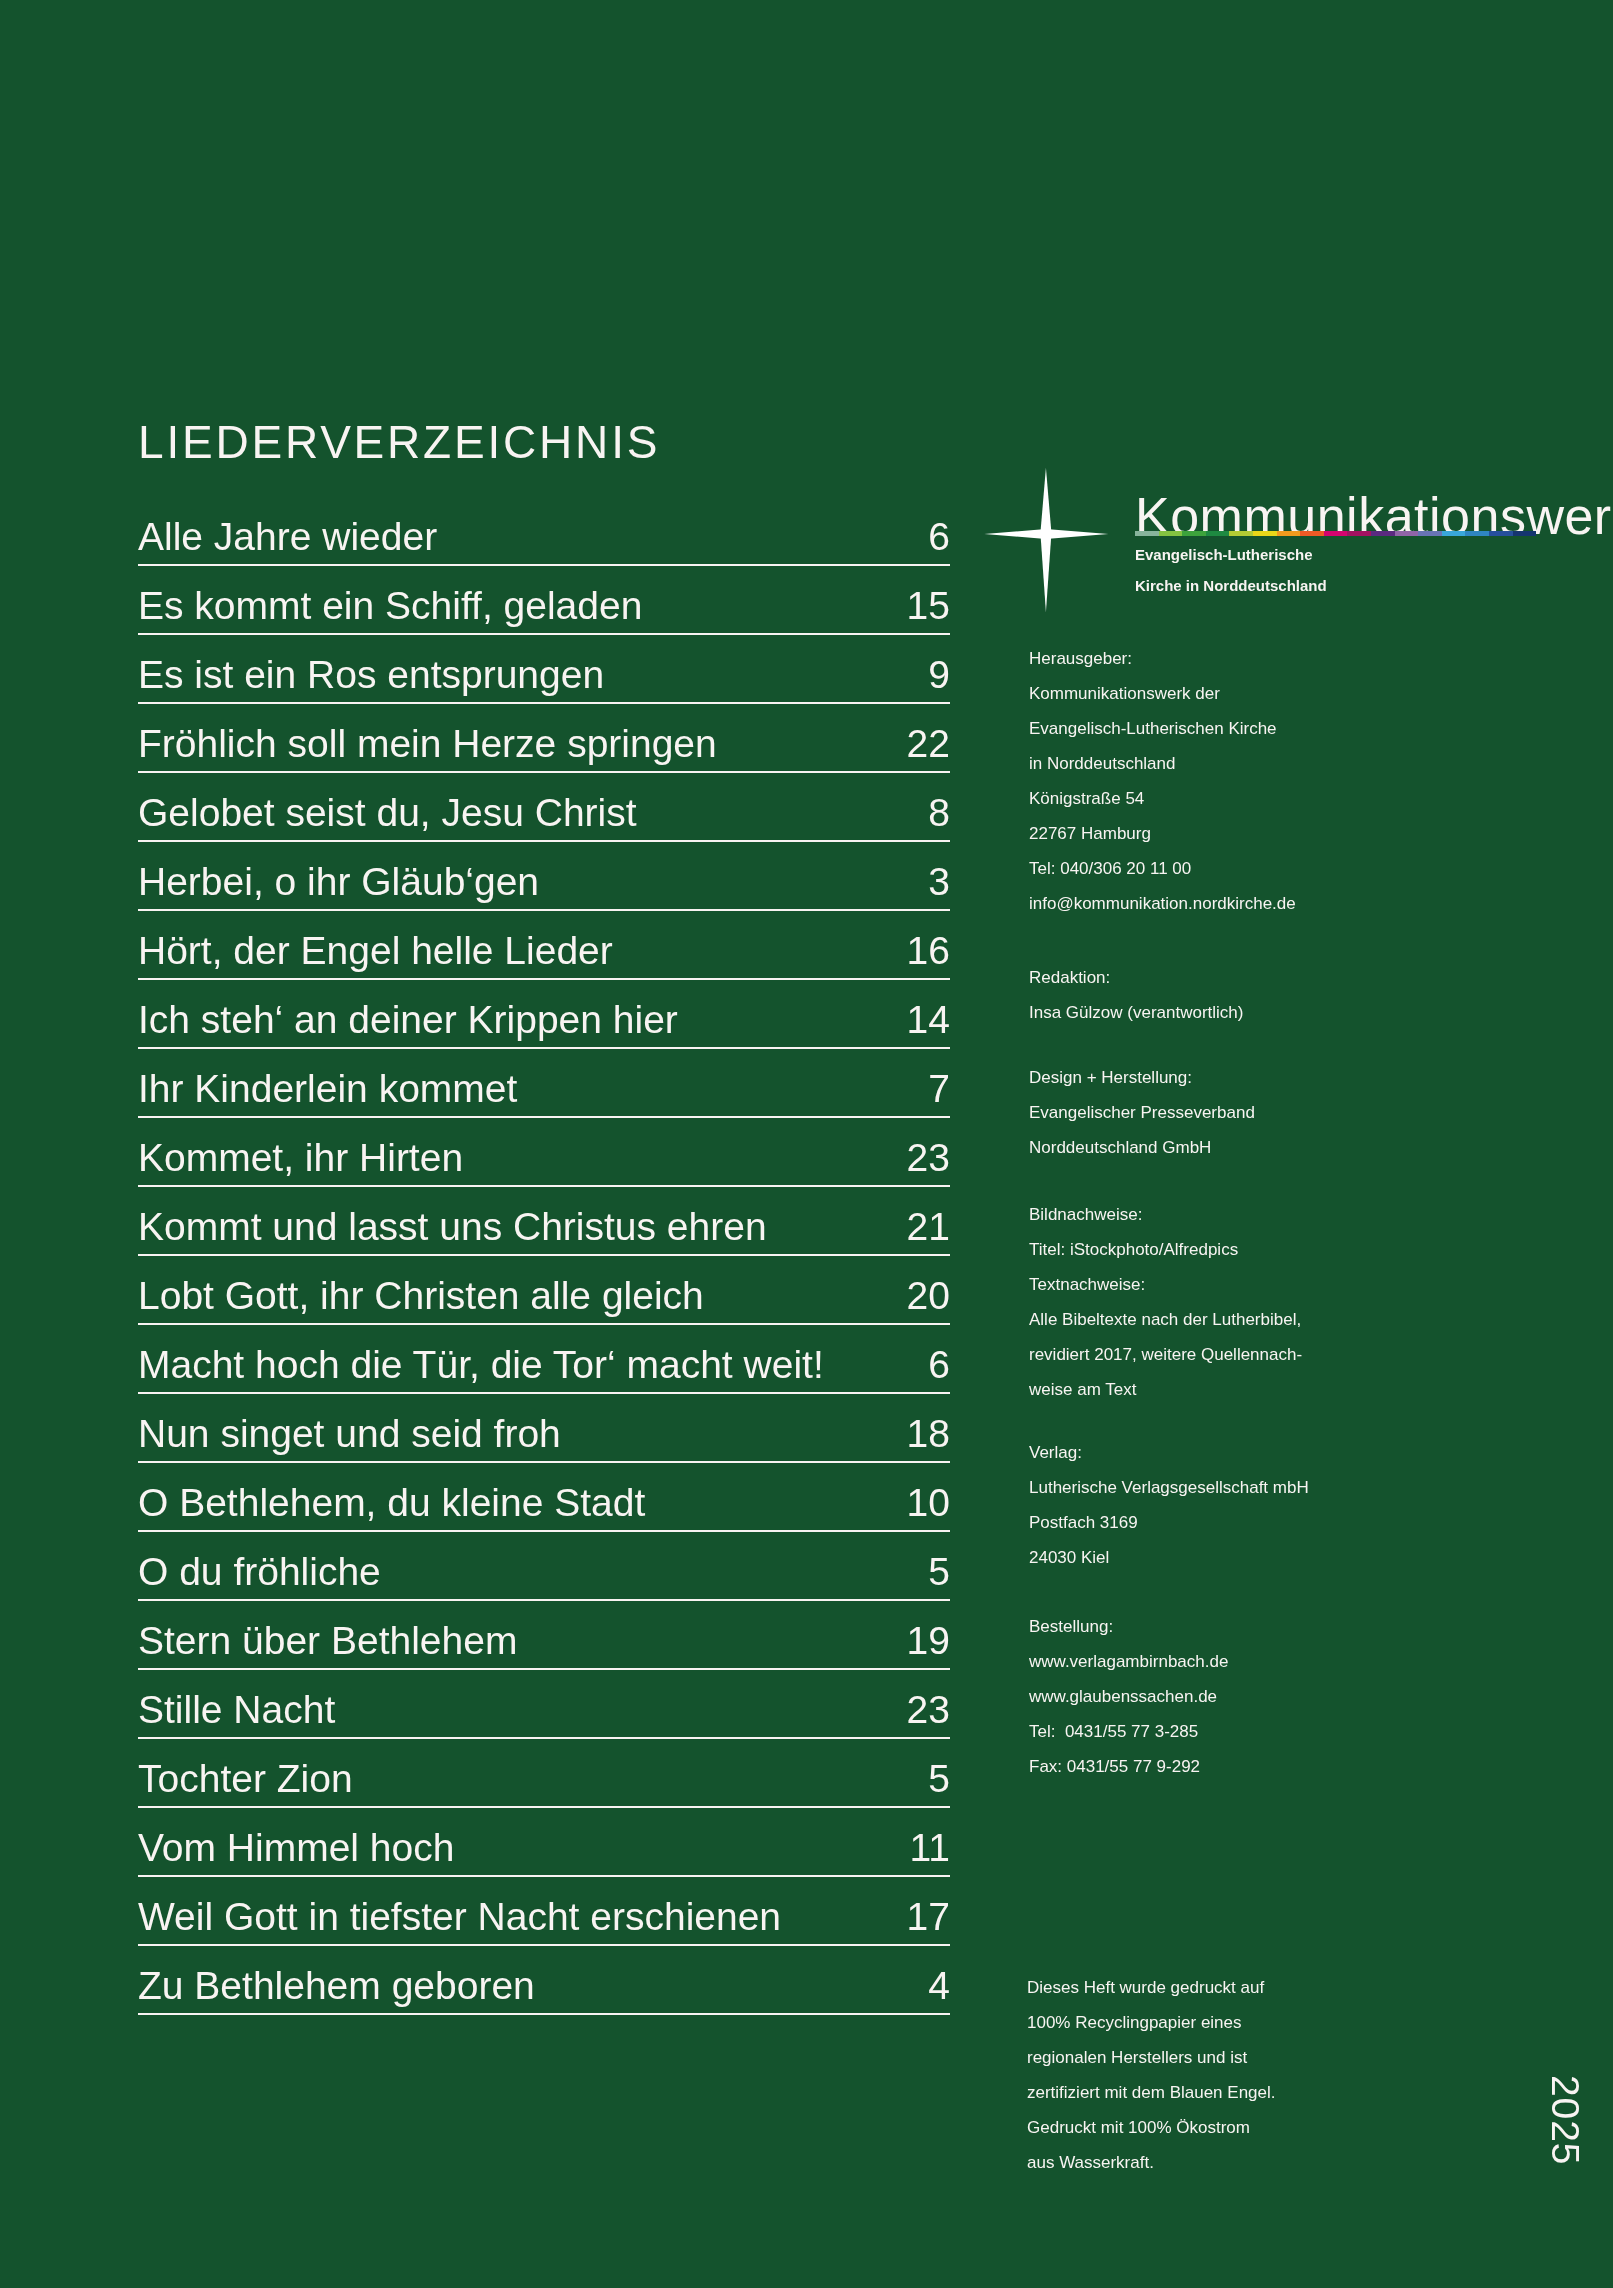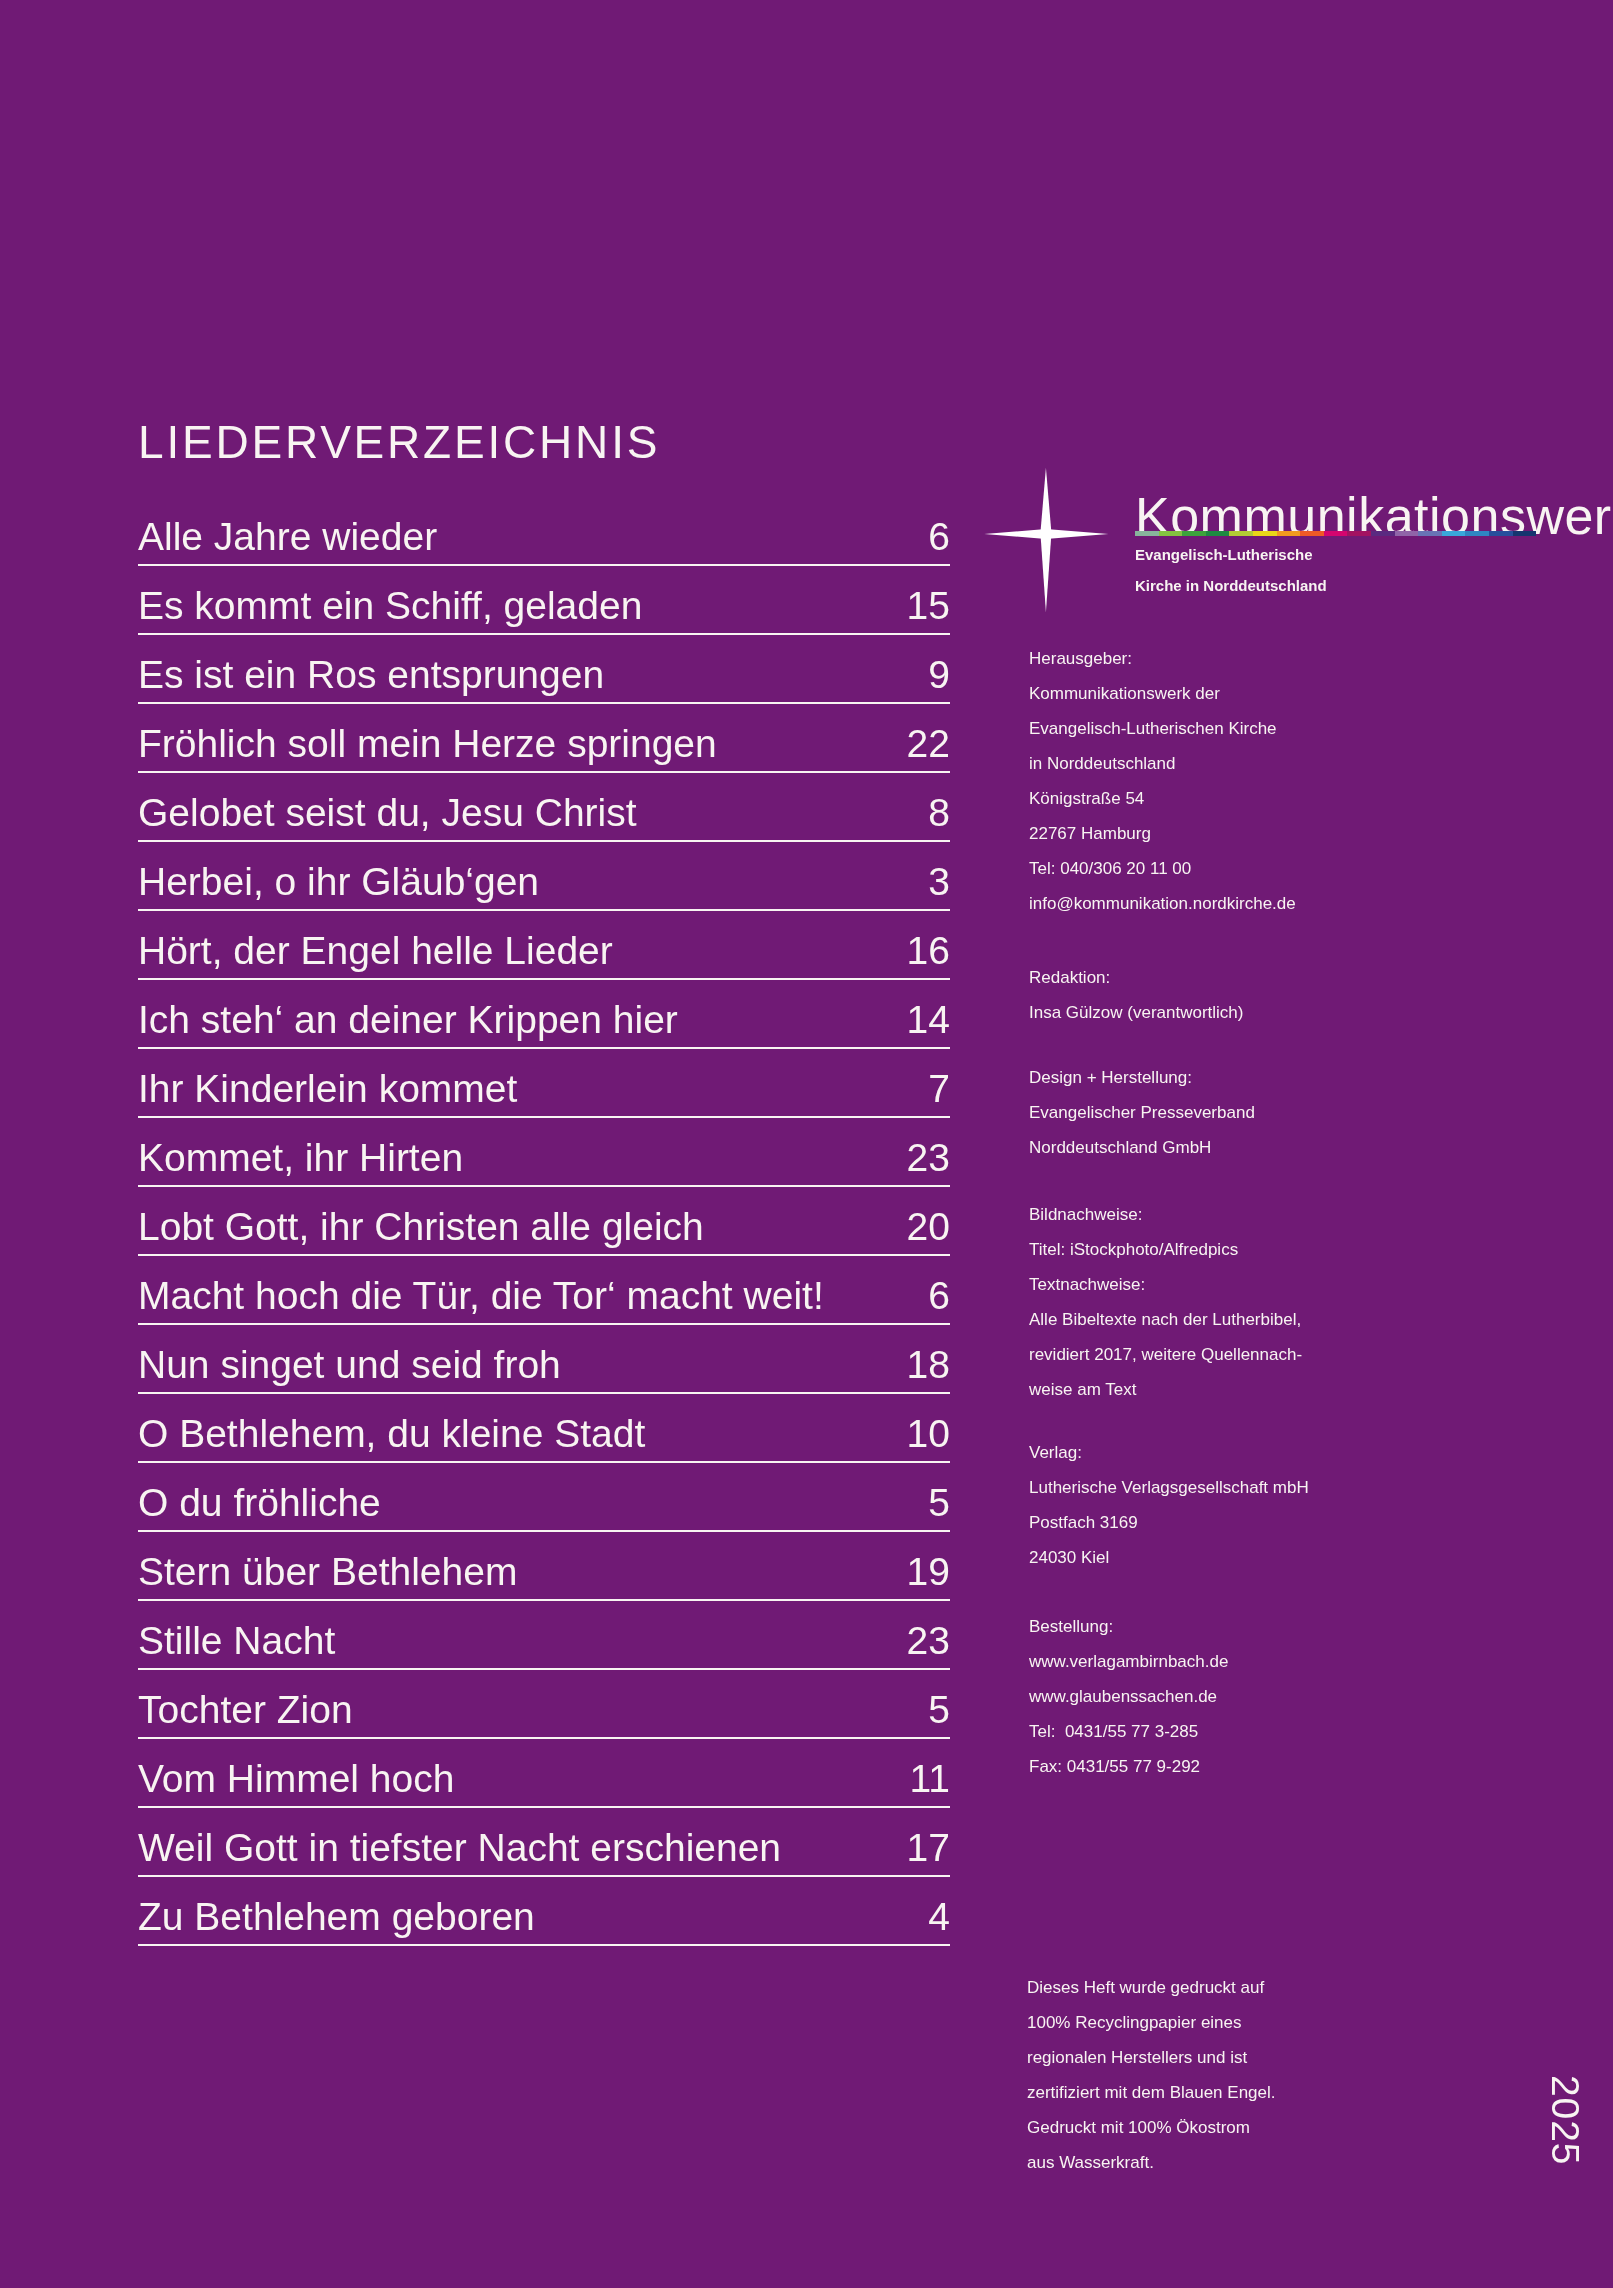--- a/index.html
+++ b/index.html
@@ -40,21 +40,21 @@
 
   .year-vertical {
     position:absolute; left:1543px; top:2075px;
     writing-mode:vertical-rl; text-orientation:mixed;
     font-size:39px; letter-spacing:0.9px;
   }
 </style>
 </head>
 <body>
 
-<div class="page" style="background: #701a75; color: rgb(248, 244, 242);">
+<div class="page" style="background: #14532d; color: rgb(248, 244, 242);">
 
   <h1 class="page-title">LIEDERVERZEICHNIS</h1>
 
   <div class="song-list">
     <div class="song-row">
         <span class="song-title">Alle Jahre wieder</span>
         <span class="song-page">6</span>
       </div>
     <div class="song-row">
         <span class="song-title">Es kommt ein Schiff, geladen</span>
@@ -84,20 +84,24 @@
         <span class="song-title">Ich steh‘ an deiner Krippen hier</span>
         <span class="song-page">14</span>
       </div>
     <div class="song-row">
         <span class="song-title">Ihr Kinderlein kommet</span>
         <span class="song-page">7</span>
       </div>
     <div class="song-row">
         <span class="song-title">Kommet, ihr Hirten</span>
         <span class="song-page">23</span>
+      </div>
+    <div class="song-row">
+        <span class="song-title">Kommt und lasst uns Christus ehren</span>
+        <span class="song-page">21</span>
       </div>
     <div class="song-row">
         <span class="song-title">Lobt Gott, ihr Christen alle gleich</span>
         <span class="song-page">20</span>
       </div>
     <div class="song-row">
         <span class="song-title">Macht hoch die Tür, die Tor‘ macht weit!</span>
         <span class="song-page">6</span>
       </div>
     <div class="song-row">

